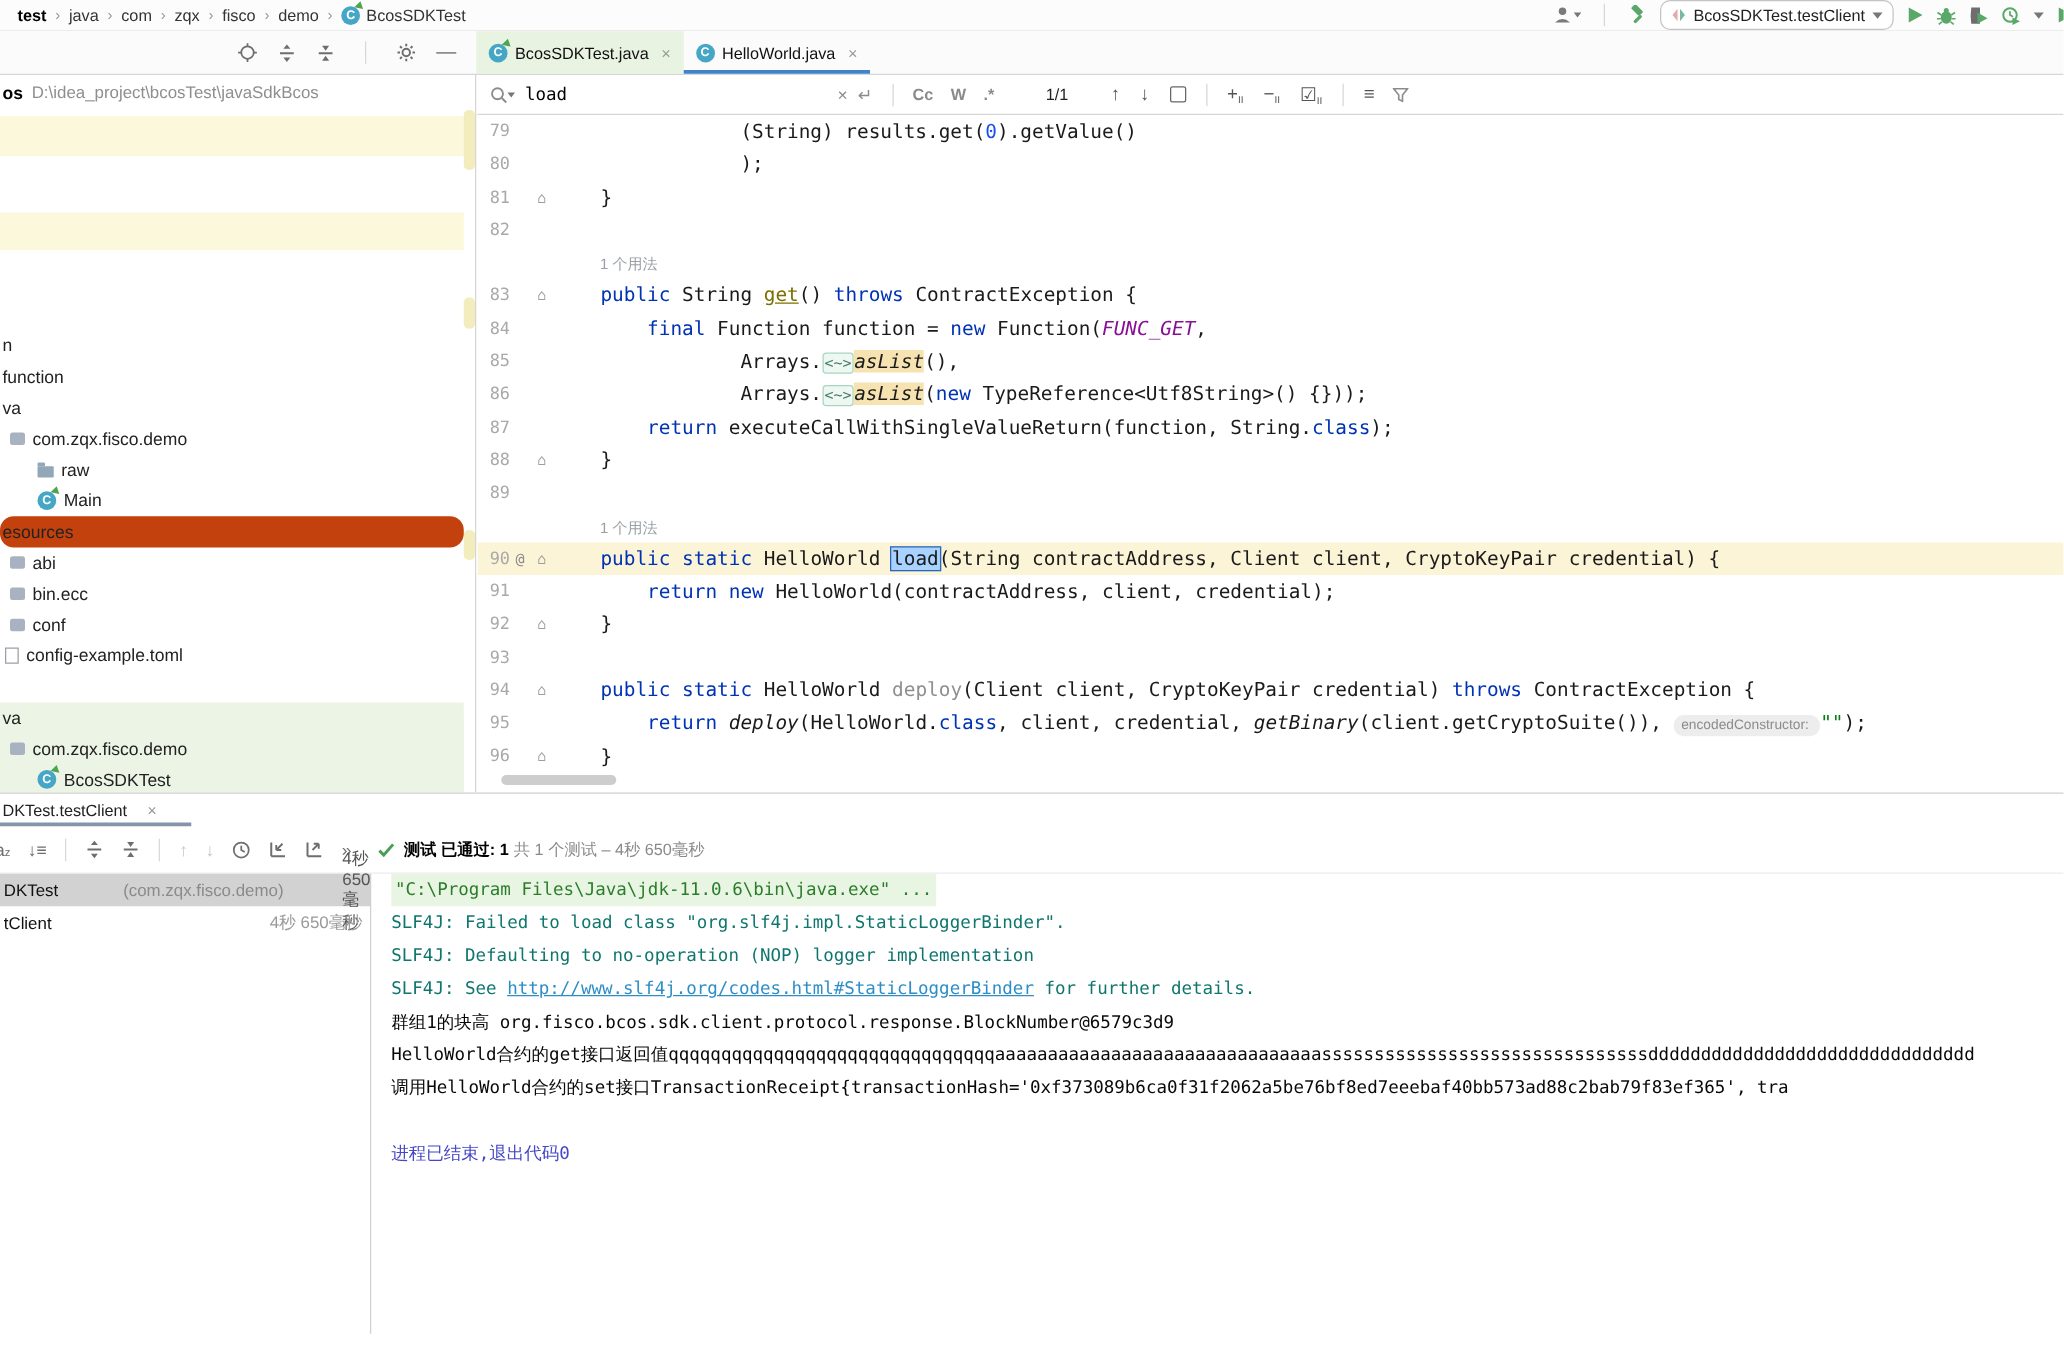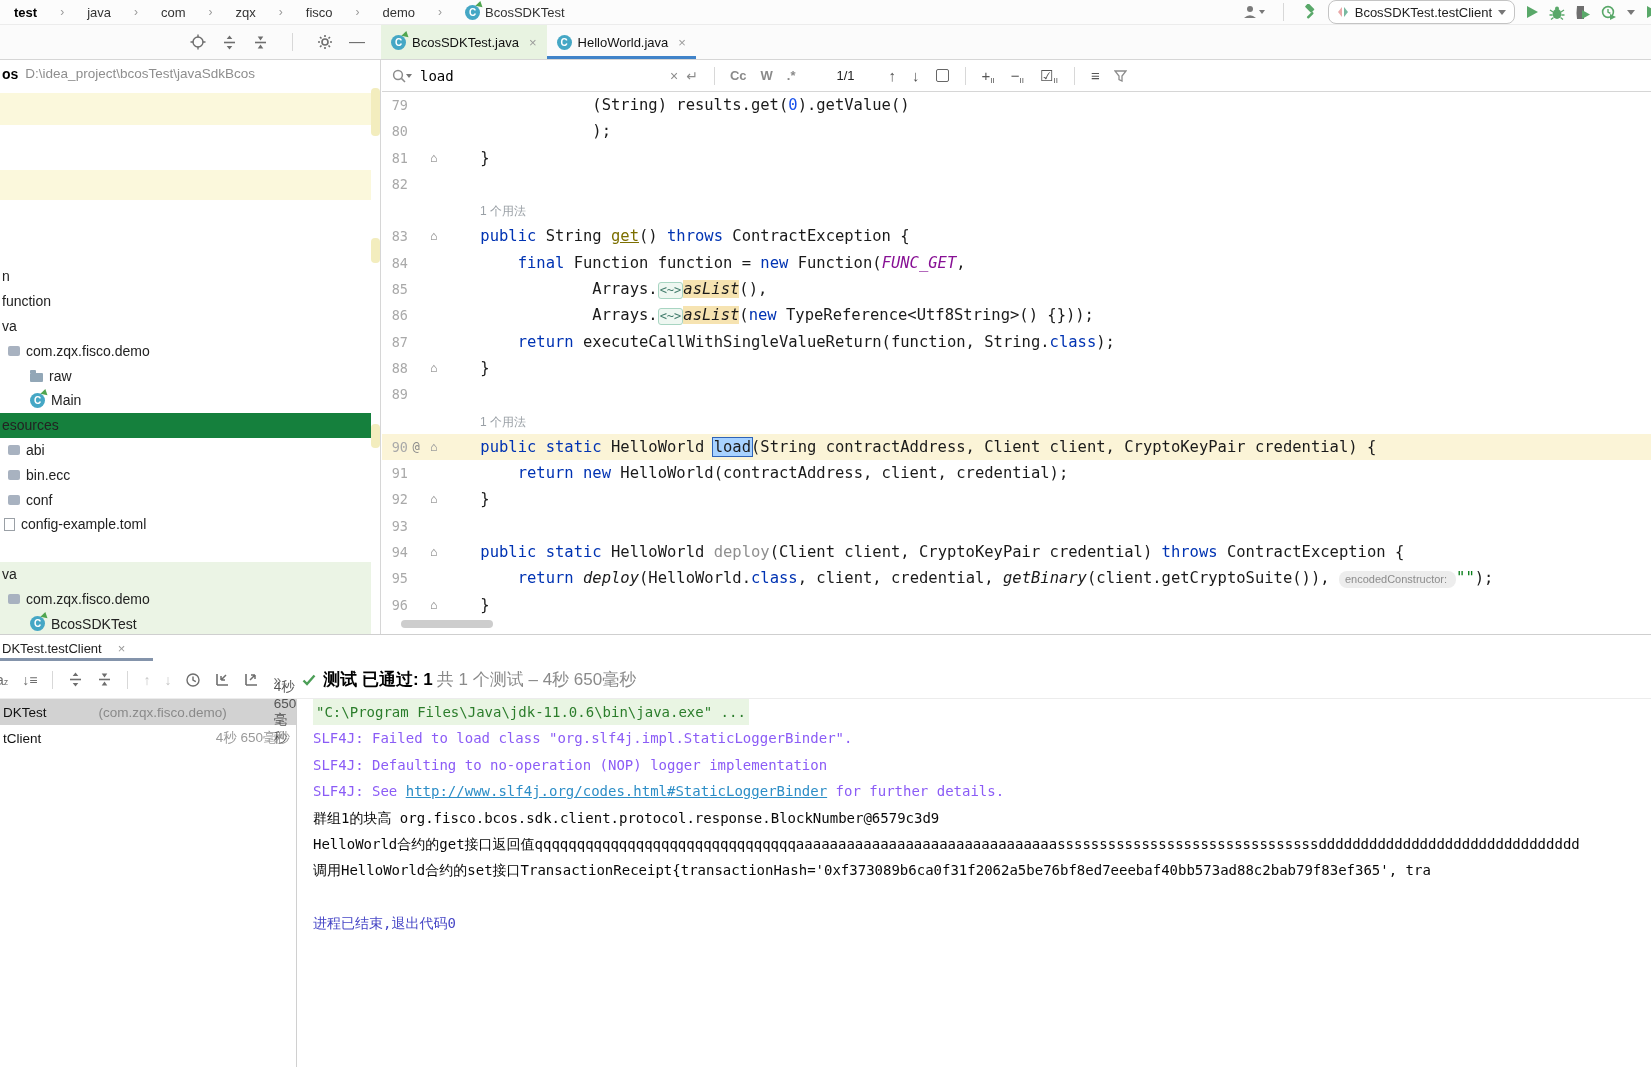--- a/index.html
+++ b/index.html
@@ -2,21 +2,21 @@
 <html><head>
 <meta charset="utf-8">
 <style>
   html,body{margin:0;padding:0;background:#fff;}
   body{font-family:"Liberation Sans",sans-serif;color:#1a1a1a;}
   #app{position:relative;width:1651px;height:1080px;overflow:hidden;background:#fff;}
   .sep{width:1px;height:18px;background:#d8d8d8;margin:0 8px;flex:0 0 1px;}
 
   
   #topbar{position:absolute;left:0;top:0;width:1651px;height:25px;background:#fcfcfc;border-bottom:1px solid #ececec;display:flex;align-items:center;padding-left:14px;box-sizing:border-box;}
-  #crumbs{display:flex;align-items:center;font-size:13px;color:#333;gap:16px;}
+  #crumbs{display:flex;align-items:center;font-size:13px;color:#333;}
   .crumb{cursor:pointer;}
   .crumb.bold{font-weight:bold;color:#000;}
   .crumb-sep{color:#9a9a9a;margin:0 7px;font-size:12px;}
   .crumb-class{display:flex;align-items:center;gap:5px;}
   #top-right{margin-left:auto;display:flex;align-items:center;gap:10px;padding-right:0;height:25px;}
   .combo{display:flex;align-items:center;gap:6px;border:1px solid #c4c4c4;border-radius:8px;background:#fff;height:22px;padding:0 8px;font-size:13px;color:#222;}
   .tri-dn{width:0;height:0;border-left:4px solid transparent;border-right:4px solid transparent;border-top:5px solid #777;}
   .mini-dn{width:0;height:0;border-left:3px solid transparent;border-right:3px solid transparent;border-top:4px solid #777;}
 
   
@@ -35,21 +35,21 @@
 
   
   #tree-panel{position:absolute;left:0;top:60px;width:381px;height:574px;background:#fff;overflow:hidden;border-right:1px solid #d6d6d6;box-sizing:border-box;}
   #tree-header{height:27px;display:flex;align-items:center;padding-left:2px;font-size:14px;white-space:nowrap;}
   #tree-root{font-weight:bold;color:#000;}
   #tree-path{color:#8e8e8e;font-size:13.5px;margin-left:7px;}
   .band{position:absolute;left:0;width:371px;background:#fbf8dc;}
   .ystrip{position:absolute;left:371px;width:9px;background:#f3edbe;border-radius:4px;}
   #tree-rows{position:absolute;left:0;top:204px;width:371px;}
   .tree-row{height:24.8px;display:flex;align-items:center;gap:6px;font-size:14px;color:#222;white-space:nowrap;cursor:pointer;box-sizing:border-box;}
-  .tree-row.sel{background:#15803d;}
+  .tree-row.sel{background:#c2410c;border-radius:11px;}
   .tree-row.green{background:#ebf4e5;}
   .ticon{flex:0 0 auto;}
   .ticon-package{width:12px;height:10px;background:#a8b2c0;border-radius:2px;}
   .ticon-folder{position:relative;width:13px;height:9px;background:#92a7b7;border-radius:1px;margin-top:3px;}
   .ticon-folder::before{content:"";position:absolute;top:-3px;left:0;width:6px;height:3px;background:#92a7b7;border-radius:1px 1px 0 0;}
   .ticon-file{width:11px;height:13px;background:#fff;border:1px solid #9aa0a6;box-sizing:border-box;}
   #green-underlay{position:absolute;left:0;top:514px;width:371px;height:120px;background:#ebf4e5;}
 
   
   #find-bar{position:absolute;left:382px;top:60px;width:1269px;height:32px;background:#fff;border-bottom:1px solid #d6d6d6;box-sizing:border-box;display:flex;align-items:center;padding-left:10px;font-size:13px;color:#8c8c8c;}
@@ -85,35 +85,35 @@
   .sg-w{background:#a8d2ff;border:1px solid #2e63b8;padding:0 1px;margin:0 -2px;}
   #hscroll{position:absolute;left:19px;top:528px;width:92px;height:8px;background:#cdcdcd;border-radius:4px;}
 
   
   #bottom{position:absolute;left:0;top:634px;width:1651px;height:446px;background:#fff;border-top:1px solid #cfcfcf;box-sizing:border-box;}
   #rp-tabrow{height:26px;display:flex;align-items:center;padding-left:2px;font-size:13px;color:#222;position:relative;}
   #rp-underline{position:absolute;left:0;top:23px;width:153px;height:3px;background:#8494ab;}
   #rp-toolbar{height:38px;display:flex;align-items:center;border-bottom:1px solid #ececec;box-sizing:border-box;color:#6e6e6e;}
   .tbic{margin:0 7px;font-size:14px;color:#6e6e6e;cursor:pointer;flex:0 0 auto;}
   .tbic.dis{color:#c6c6c6;}
-  #rp-status{display:flex;align-items:center;gap:7px;margin-left:14px;font-size:17px;}
+  #rp-status{display:flex;align-items:center;gap:7px;margin-left:14px;font-size:13px;}
   #rp-status .b{font-weight:bold;color:#000;}
   #rp-status .g{color:#8a8a8a;}
   #test-tree{position:absolute;left:0;top:64px;width:297px;border-right:1px solid #d0d0d0;height:368px;box-sizing:border-box;}
   .t-row{height:26px;display:flex;align-items:center;font-size:13.5px;padding:0 6px 0 3px;cursor:pointer;}
   .t-row.sel{background:#d2d2d2;gap:47px;}
   .t-row .nm{color:#111;}
   .t-row .pk{color:#8a8a8a;margin-left:5px;}
   .t-row .tm{margin-left:auto;color:#555;}
   .t-row:not(.sel) .tm{color:#9a9a9a;}
   #console{position:absolute;left:298px;top:64px;width:1353px;height:380px;overflow:hidden;
     font-family:"DejaVu Sans Mono",monospace;font-size:14px;}
   .c-line{height:26.4px;line-height:26.4px;white-space:pre;padding-left:15px;}
   .cl-cmd{color:#2b7d2b;background:#e9f5e3;display:inline-block;padding:0 3px;}
-  .cl-err{color:#8b5cf6;}
+  .cl-err{color:#0f766e;}
   .cl-link{color:#2d8ec7;text-decoration:underline;cursor:pointer;}
   .cl-out{color:#080808;}
   .cl-exit{color:#4646c6;}
 
   svg{display:block;}
   .icbtn{cursor:pointer;display:flex;align-items:center;}
 </style>
 </head>
 <body>
 

